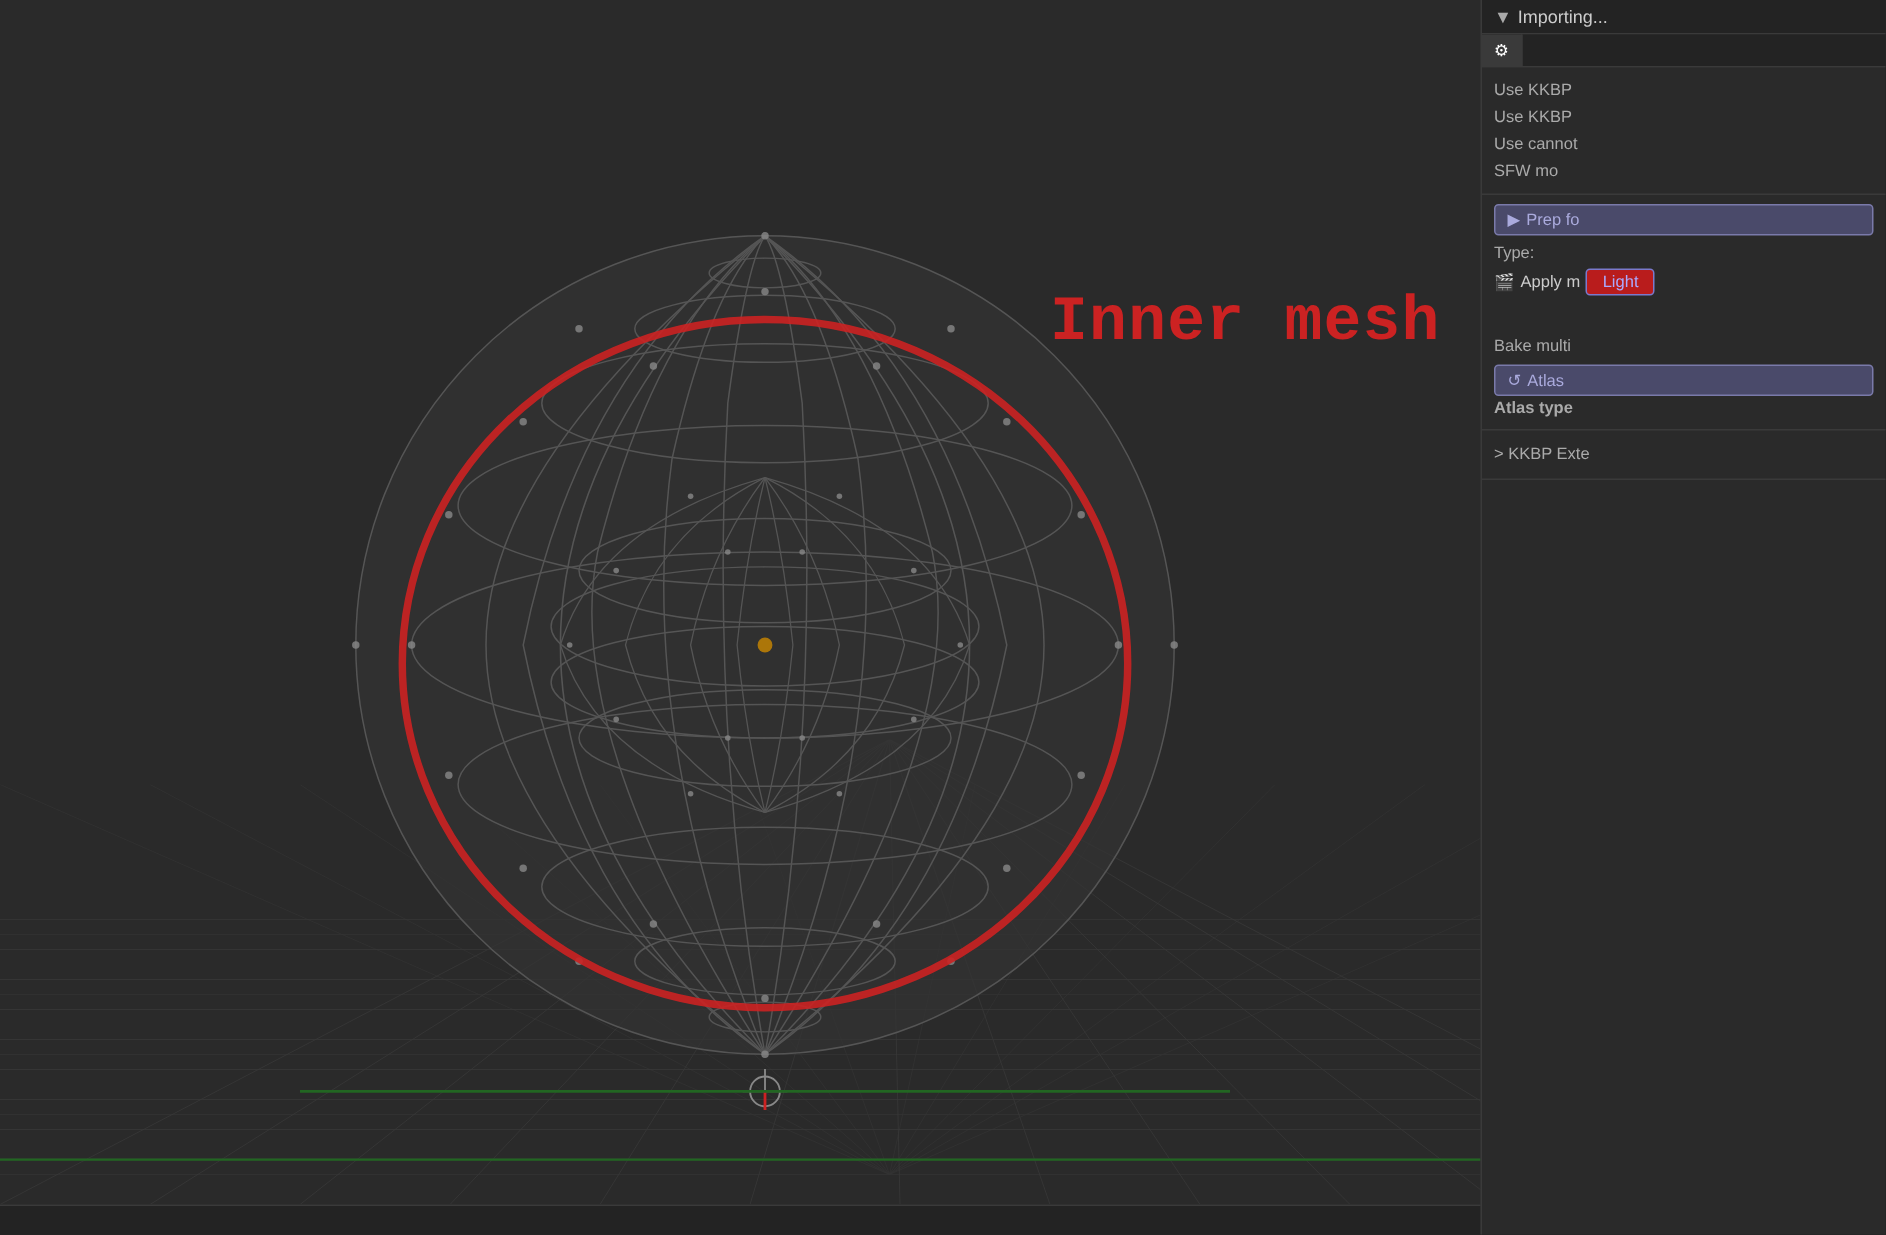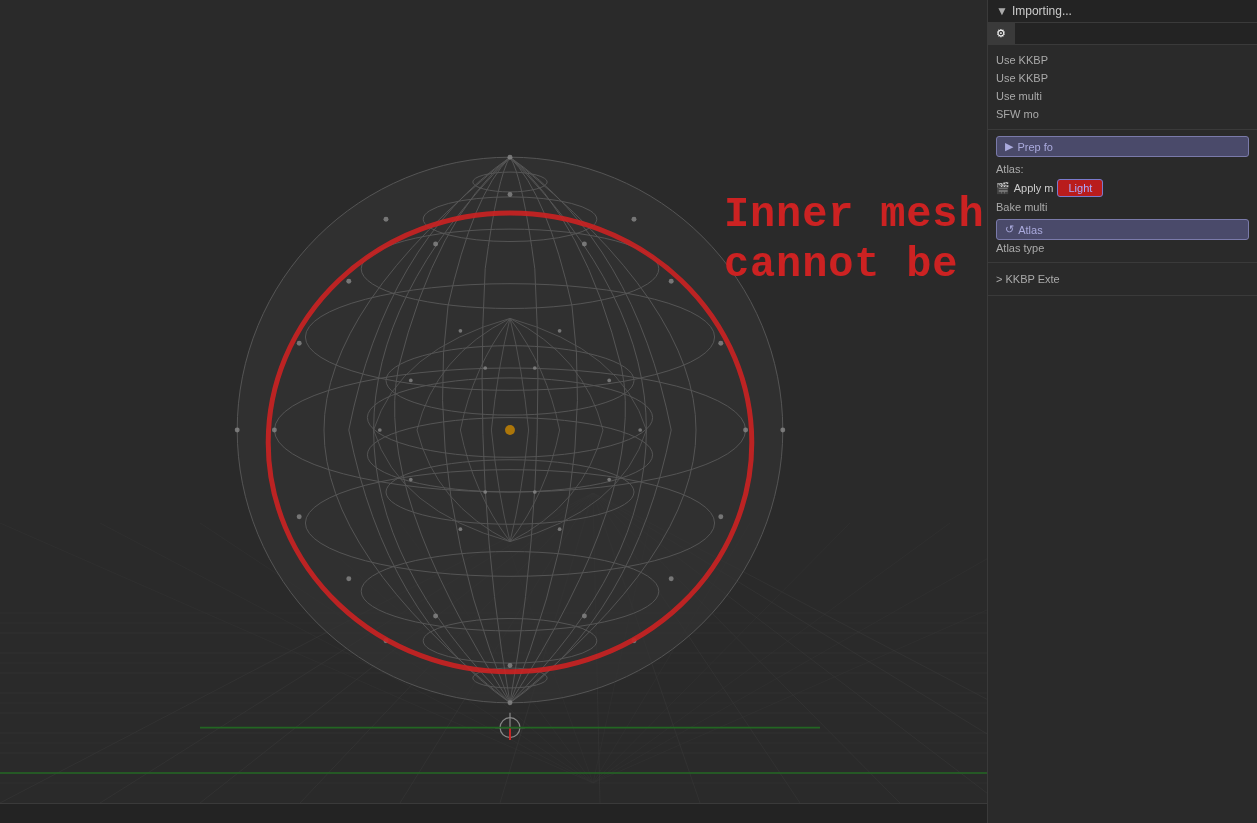--- a/index.html
+++ b/index.html
@@ -29,21 +29,21 @@
       bottom: 0;
       left: 0;
       width: 100%;
       height: 300px;
     }
 
     
     #annotation {
       position: absolute;
       top: 190px;
-      left: 724px;
+      left: 700px;
       color: #cc2222;
       font-family: 'Courier New', monospace;
       font-size: 42px;
       font-weight: bold;
       line-height: 1.2;
       letter-spacing: 0.02em;
     }
 
     
     #axis-widget {
@@ -181,20 +181,21 @@
       color: #aaaaff;
       font-size: 11px;
       cursor: pointer;
     }
 
     .bake-multi-row {
       display: flex;
       padding: 2px 0;
       font-size: 11px;
       color: #aaa;
+      margin-top: 24px;
     }
 
     .apply-btn {
       background: #4a4a6a;
       border: 1px solid #7a7aaa;
       border-radius: 3px;
       padding: 3px 8px;
       color: #aaaadd;
       font-size: 11px;
       cursor: pointer;
@@ -208,20 +209,21 @@
     .atlas-row {
       display: flex;
       align-items: center;
       padding: 2px 0;
       font-size: 11px;
     }
 
     .atlas-label {
       color: #aaa;
       flex: 1;
+      font-weight: bold;
     }
 
     .kkbp-ext-row {
       display: flex;
       align-items: center;
       padding: 4px 0;
       font-size: 11px;
       color: #aaa;
       cursor: pointer;
     }
@@ -400,21 +402,20 @@
       <line x1="0" y1="-12" x2="0" y2="12"></line>
     </g>
 
     <line x1="250" y1="490" x2="250" y2="560" stroke="#cc2222" stroke-width="1.5"></line>
 
     <line x1="0" y1="490" x2="500" y2="490" stroke="#226622" stroke-width="1.5"></line>
   </svg>
 
   <div id="annotation" style="color: rgb(204, 34, 34);">
     <div>Inner mesh</div>
-    <div>cannot be</div>
   </div>
 
   <div id="axis-widget">
     <svg width="80" height="80" xmlns="http://www.w3.org/2000/svg">
 
       <line x1="40" y1="40" x2="40" y2="8" stroke="#4477ff" stroke-width="2"></line>
       <circle cx="40" cy="6" r="5" fill="#4477ff"></circle>
       <text x="40" y="4" fill="#4477ff" font-size="9" text-anchor="middle" font-family="Arial">Z</text>
 
       <line x1="40" y1="40" x2="65" y2="25" stroke="#44cc44" stroke-width="2"></line>
@@ -468,35 +469,35 @@
   </div>
 
   <div class="panel-section">
     <div class="panel-row">
       <span class="panel-label">Use KKBP</span>
     </div>
     <div class="panel-row">
       <span class="panel-label">Use KKBP</span>
     </div>
     <div class="panel-row">
-      <span class="panel-label">Use multi</span>
+      <span class="panel-label">Use cannot</span>
     </div>
     <div class="panel-row">
       <span class="panel-label">SFW mo</span>
     </div>
   </div>
 
   <div class="panel-section">
     <button class="prep-btn">
       <span>▶</span>
       <span>Prep fo</span>
     </button>
 
     <div class="type-row">
-      <span class="type-label">Atlas:</span>
+      <span class="type-label">Type:</span>
     </div>
 
     <div class="bake-row">
       <span>🎬</span>
       <span>Apply m</span>
       <button class="light-btn">Light</button>
     </div>
 
     <div class="bake-multi-row">
       <span>Bake multi</span>

